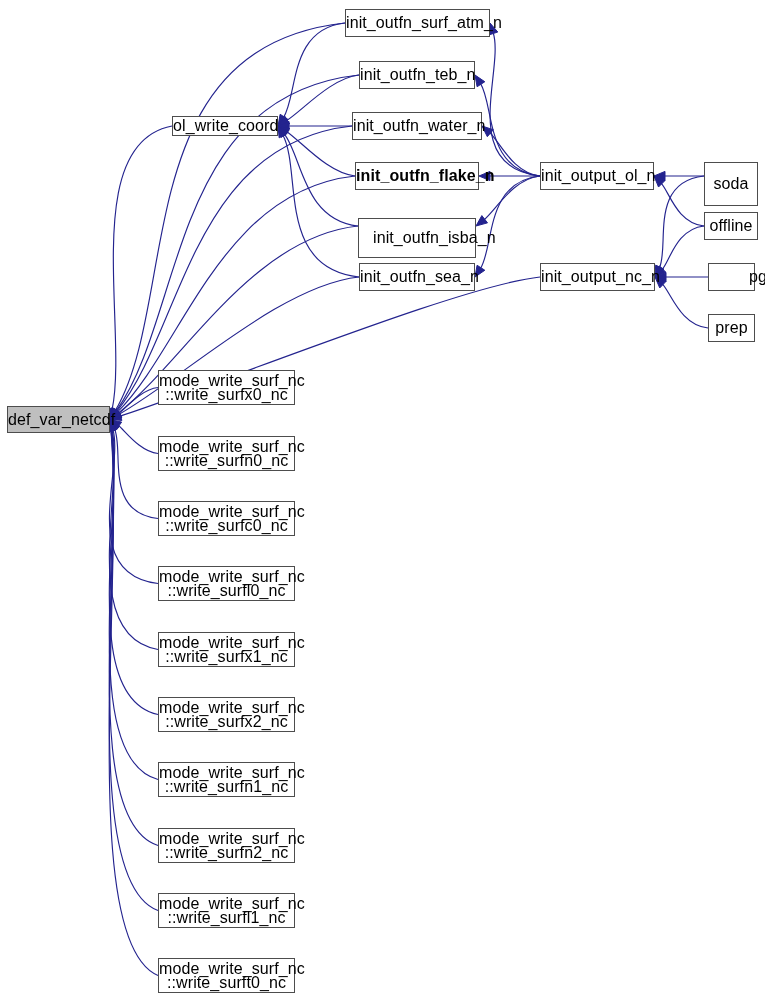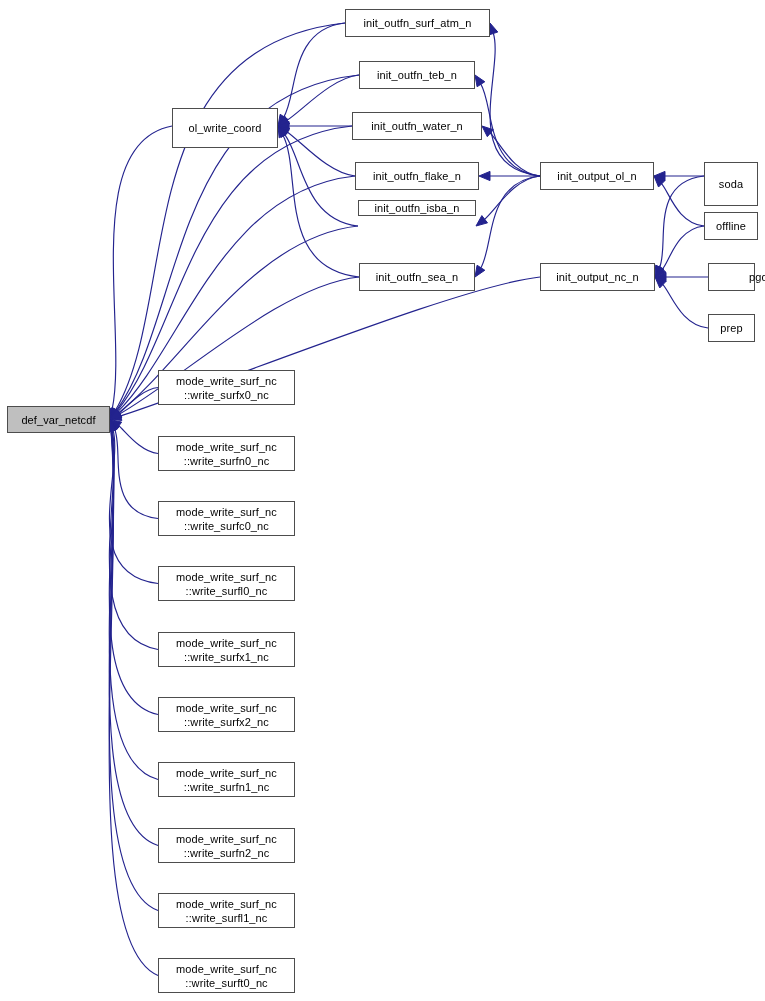--- a/index.html
+++ b/index.html
@@ -5,21 +5,21 @@
   html,body{margin:0;padding:0;background:#ffffff;}
   body{font-family:"Liberation Sans",sans-serif;}
   #graph{position:relative;width:765px;height:1001px;background:#ffffff;overflow:hidden;}
   #edges{position:absolute;left:0;top:0;width:765px;height:1001px;}
   .node{
     position:absolute;
     box-sizing:border-box;
     border:1px solid #4d4d4d;
     background:#ffffff;
     color:#000000;
-    font-size:11px;
+    font-size:16px;
     line-height:14px;
     display:flex;
     align-items:center;
     justify-content:center;
     text-align:center;
     white-space:pre-line;
     z-index:5;
     letter-spacing:0.1px;
   }
   .node.highlight{background:#bfbfbf;}
@@ -97,26 +97,26 @@
       <path d="M 704,176 C 648.45,182.06 669.7,246.7 659.3649205427168,268.00291888133887" fill="none" stroke="#23238e" stroke-width="1.15"></path>
       <polygon points="655,277 655.6627552824043,265.095347319823 663.9400699115727,269.1110742191225" fill="#23238e" stroke="#23238e" stroke-width="1"></polygon>
       <path d="M 704,226 C 675.95,229.06 669.7,261.7 661.9282609419773,269.7889528971257" fill="none" stroke="#23238e" stroke-width="1.15"></path>
       <polygon points="655,277 659.3040053688528,265.8808481535287 665.9381687034972,272.25484822014784" fill="#23238e" stroke="#23238e" stroke-width="1"></polygon>
       <path d="M 708,277 C 690.51,277 673.02,277 665,277" fill="none" stroke="#23238e" stroke-width="1.15"></path>
       <polygon points="655,277 666,272.4 666,281.6" fill="#23238e" stroke="#23238e" stroke-width="1"></polygon>
       <path d="M 708,328 C 679.95,324.94 670.9,292.3 662.2057175901439,283.9338037188177" fill="none" stroke="#23238e" stroke-width="1.15"></path>
       <polygon points="655,277 666.1158390598144,281.31255399923333 659.7367396385022,287.94181418216573" fill="#23238e" stroke="#23238e" stroke-width="1"></polygon>
     </svg>
 <div class="node highlight" style="left: 7px; top: 406px; width: 103px; height: 27px; justify-content: flex-end;"><span class="lbl">def_var_netcdf</span></div>
-    <div class="node" style="left: 172px; top: 108px; width: 106px; height: 40px; justify-content: center;"><span class="lbl">ol_write_coord</span></div>
+    <div class="node" style="left: 172px; top: 116px; width: 106px; height: 20px; justify-content: center;"><span class="lbl">ol_write_coord</span></div>
     <div class="node" style="left: 345px; top: 9px; width: 145px; height: 28px;"><span class="lbl">init_outfn_surf_atm_n</span></div>
     <div class="node" style="left: 359px; top: 61px; width: 116px; height: 28px;"><span class="lbl">init_outfn_teb_n</span></div>
     <div class="node" style="left: 352px; top: 112px; width: 130px; height: 28px;"><span class="lbl">init_outfn_water_n</span></div>
-    <div class="node" style="left: 355px; top: 162px; width: 124px; height: 28px;"><span class="lbl">init_outfn_flake_n</span></div>
-    <div class="node" style="left: 358px; top: 200px; width: 118px; height: 16px;"><span class="lbl">init_outfn_isba_n</span></div>
+    <div class="node" style="left: 355px; top: 162px; width: 124px; height: 28px; font-weight: bold;"><span class="lbl">init_outfn_flake_n</span></div>
+    <div class="node" style="left: 358px; top: 218px; width: 118px; height: 40px; padding-left: 14px;"><span class="lbl">init_outfn_isba_n</span></div>
     <div class="node" style="left: 359px; top: 263px; width: 116px; height: 28px; justify-content: center;"><span class="lbl">init_outfn_sea_n</span></div>
     <div class="node" style="left: 540px; top: 263px; width: 115px; height: 28px;"><span class="lbl">init_output_nc_n</span></div>
     <div class="node" style="left: 540px; top: 162px; width: 114px; height: 28px;"><span class="lbl">init_output_ol_n</span></div>
     <div class="node" style="left: 704px; top: 162px; width: 54px; height: 44px;"><span class="lbl">soda</span></div>
     <div class="node" style="left: 704px; top: 212px; width: 54px; height: 28px;"><span class="lbl">offline</span></div>
     <div class="node" style="left: 708px; top: 263px; width: 47px; height: 28px; padding-left: 40px;"><span class="lbl">pgd</span></div>
     <div class="node" style="left: 708px; top: 314px; width: 47px; height: 28px;"><span class="lbl">prep</span></div>
     <div class="node" style="left: 158px; top: 370px; width: 137px; height: 35px;"><span class="lbl">mode_write_surf_nc
 ::write_surfx0_nc</span></div>
     <div class="node" style="left: 158px; top: 436px; width: 137px; height: 35px;"><span class="lbl">mode_write_surf_nc

